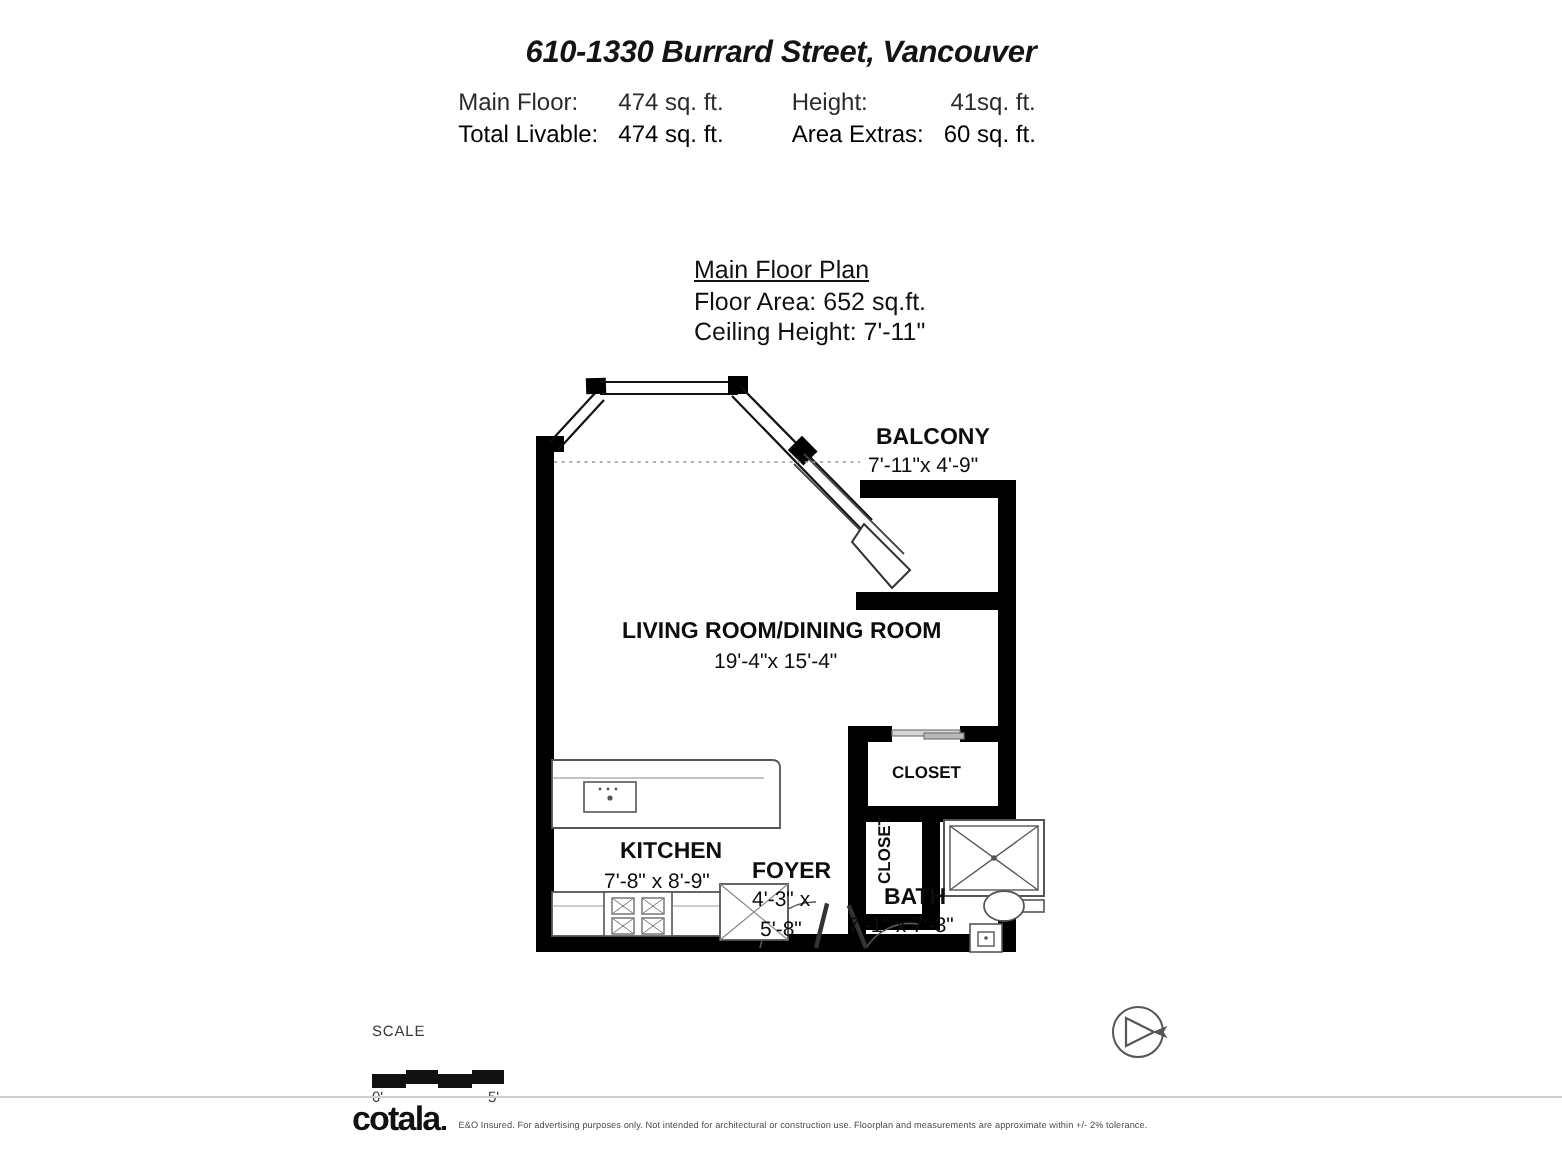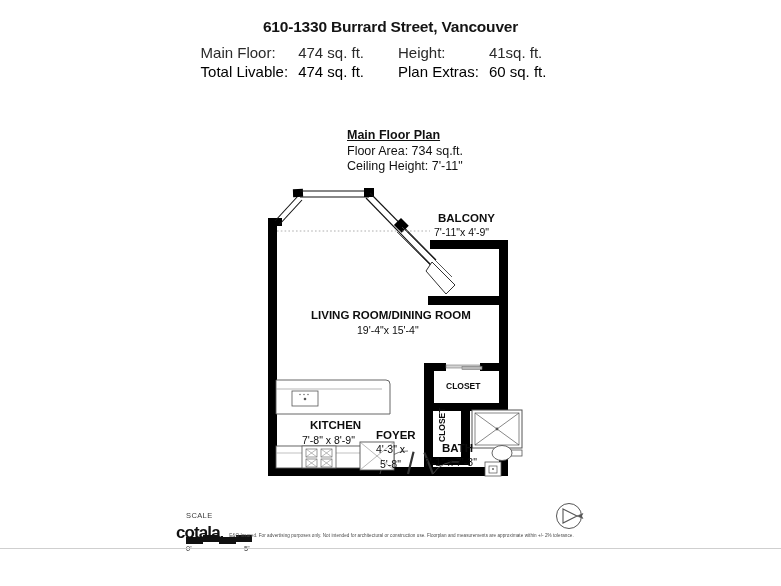--- a/index.html
+++ b/index.html
@@ -23,46 +23,47 @@
     top: 18px;
     left: 0;
     width: 781px;
     text-align: center;
   }
   #address-title {
     font-size: 15.5px;
     font-weight: bold;
     letter-spacing: -0.2px;
     color: #141414;
+    font-style: italic;
   }
   #summary-table {
     margin: 7px auto 0;
     border-collapse: collapse;
-    font-size: 15px;
+    font-size: 12px;
     color: #2a2a2a;
   }
   #summary-table td {
     padding: 1px 0;
     white-space: nowrap;
     vertical-align: baseline;
   }
   .sum-label { text-align: left; padding-right: 10px !important; }
-  .sum-value { text-align: left; padding-right: 34px !important; }
+  .sum-value { text-align: right; padding-right: 34px !important; }
   .sum-strong { font-weight: normal; color: #000; }
 
   
   #plan-title-block {
     position: absolute;
     top: 128px;
     left: 347px;
     text-align: left;
   }
   #plan-title {
     font-size: 12.5px;
-    font-weight: bold;
+    font-weight: normal;
     text-decoration: underline;
     color: #111;
     margin-bottom: 2px;
   }
   .plan-sub {
     font-size: 12.5px;
     color: #111;
     line-height: 1.22;
   }
 
@@ -144,21 +145,21 @@
     position: absolute;
     left: 0;
     top: 548px;
     width: 781px;
     height: 1px;
     background: #cfcfcf;
   }
   #footer {
     position: absolute;
     left: 176px;
-    top: 524px;
+    top: 551px;
     width: 600px;
     display: flex;
     align-items: flex-end;
   }
   #brand {
     font-size: 17px;
     font-weight: bold;
     letter-spacing: -0.9px;
     color: #111;
     line-height: 1;
@@ -189,30 +190,30 @@
     <tbody>
       <tr>
         <td class="sum-label">Main Floor:</td>
         <td class="sum-value">474 sq. ft.</td>
         <td class="sum-label">Height:</td>
         <td class="sum-value">41sq. ft.</td>
       </tr>
       <tr>
         <td class="sum-label sum-strong">Total Livable:</td>
         <td class="sum-value sum-strong">474 sq. ft.</td>
-        <td class="sum-label sum-strong">Plan Extras:</td>
+        <td class="sum-label sum-strong">Area Extras:</td>
         <td class="sum-value sum-strong">60 sq. ft.</td>
       </tr>
     </tbody>
   </table>
 </div>
 
 <div id="plan-title-block">
   <div id="plan-title">Main Floor Plan</div>
-  <div class="plan-sub">Floor Area: 734 sq.ft.</div>
+  <div class="plan-sub">Floor Area: 652 sq.ft.</div>
   <div class="plan-sub">Ceiling Height: 7'-11"</div>
 </div>
 
 <div id="plan-canvas">
 <svg id="plan-svg" width="420" height="320" viewBox="0 0 420 320" xmlns="http://www.w3.org/2000/svg">
 
   <path d="M 96 42 L 118 18 L 190 18 L 250 74 L 325 74 L 325 300 L 96 300 Z" fill="#ffffff" stroke="none"></path>
 
   <rect x="88" y="44" width="9" height="22" fill="#000"></rect>
 

